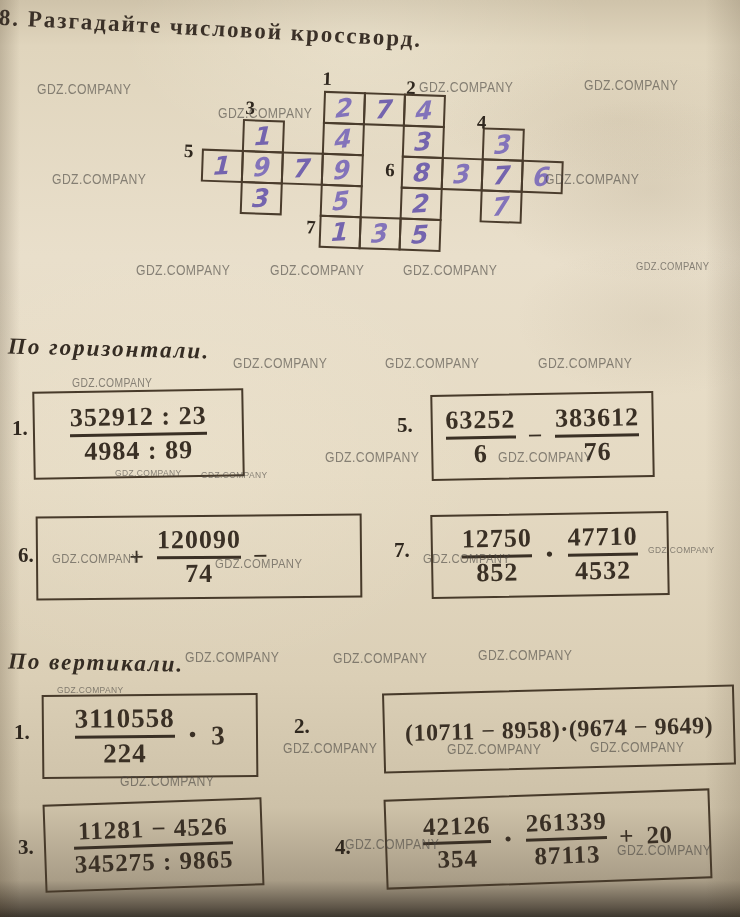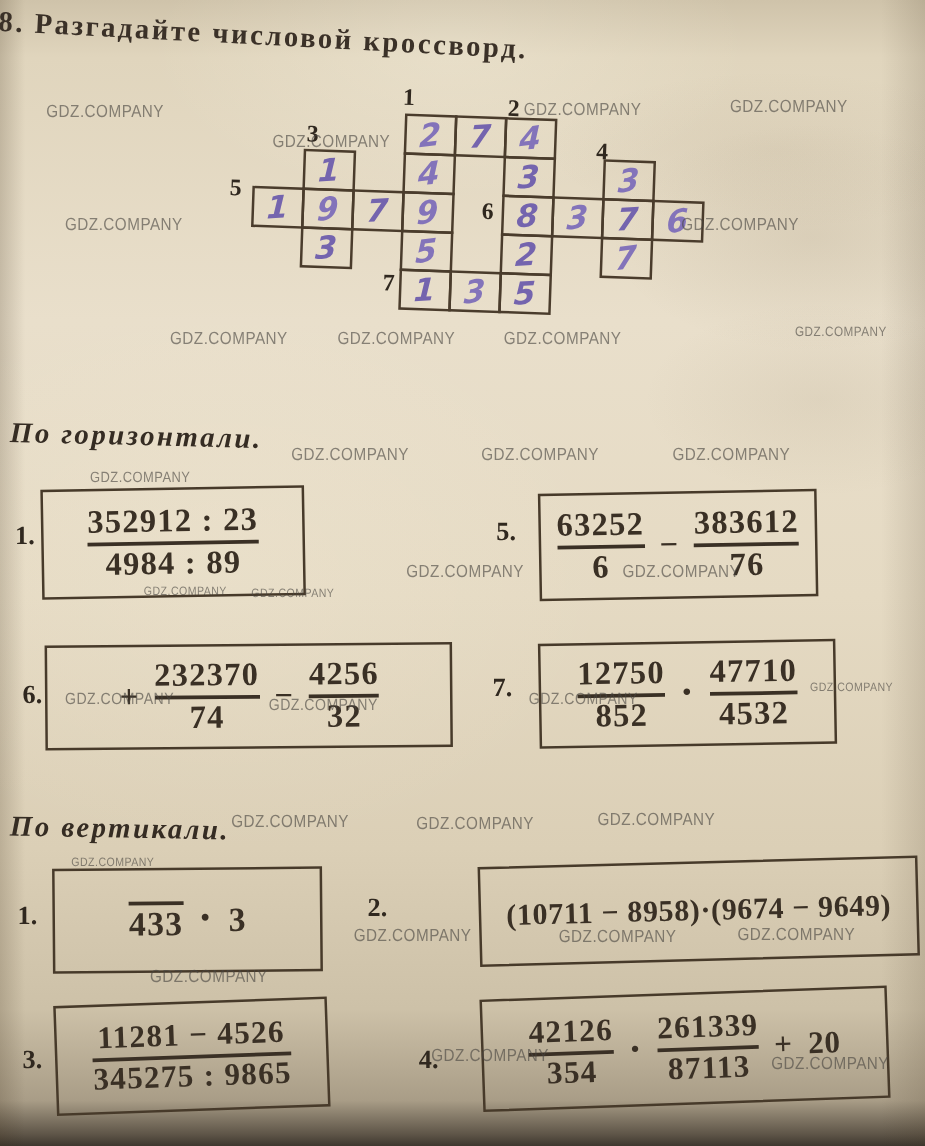--- a/index.html
+++ b/index.html
@@ -157,50 +157,46 @@
         <span class="frac">
           <span class="num">383612</span>
           <span class="bar"></span>
           <span class="den">76</span>
         </span>
       </div>
       <div class="plabel" style="left: 18px; top: 543px;">6.</div>
       <div class="pbox" style="left: 36px; top: 515px; width: 326px; height: 84px; transform: rotate(-0.5deg); font-size: 26px;">
         <span class="op">+</span>
         <span class="frac">
-          <span class="num">232370</span>
+          <span class="num">120090</span>
           <span class="bar"></span>
           <span class="den">74</span>
         </span>
         <span class="op">−</span>
-        <span class="frac">
-          <span class="num">4256</span>
-          <span class="bar"></span>
-          <span class="den">32</span>
-        </span>
       </div>
       <div class="plabel" style="left: 394px; top: 538px;">7.</div>
       <div class="pbox" style="left: 431px; top: 513px; width: 238px; height: 84px; transform: rotate(-1deg); font-size: 26px;">
         <span class="frac">
           <span class="num">12750</span>
           <span class="bar"></span>
           <span class="den">852</span>
         </span>
         <span class="op op-dot">·</span>
         <span class="frac">
           <span class="num">47710</span>
           <span class="bar"></span>
           <span class="den">4532</span>
         </span>
       </div>
       <div class="plabel" style="left: 14px; top: 720px;">1.</div>
       <div class="pbox" style="left: 42px; top: 694px; width: 216px; height: 84px; transform: rotate(-0.5deg); font-size: 27px;">
         <span class="frac">
-          <span class="bar"></span>
-          <span class="den">433</span>
+          <span class="num">3110558</span>
+          <span class="bar"></span>
+          <span class="den">224</span>
         </span>
         <span class="op op-dot">·</span>
         <span class="plain-expr">3</span>
       </div>
       <div class="plabel" style="left: 294px; top: 714px;">2.</div>
       <div class="pbox" style="left: 383px; top: 689px; width: 352px; height: 80px; transform: rotate(-1.5deg); font-size: 24px;">
         <span class="plain-expr">(10711 − 8958)·(9674 − 9649)</span>
       </div>
       <div class="plabel" style="left: 18px; top: 835px;">3.</div>
       <div class="pbox" style="left: 44px; top: 801px; width: 219px; height: 88px; transform: rotate(-2deg); font-size: 25px;">

